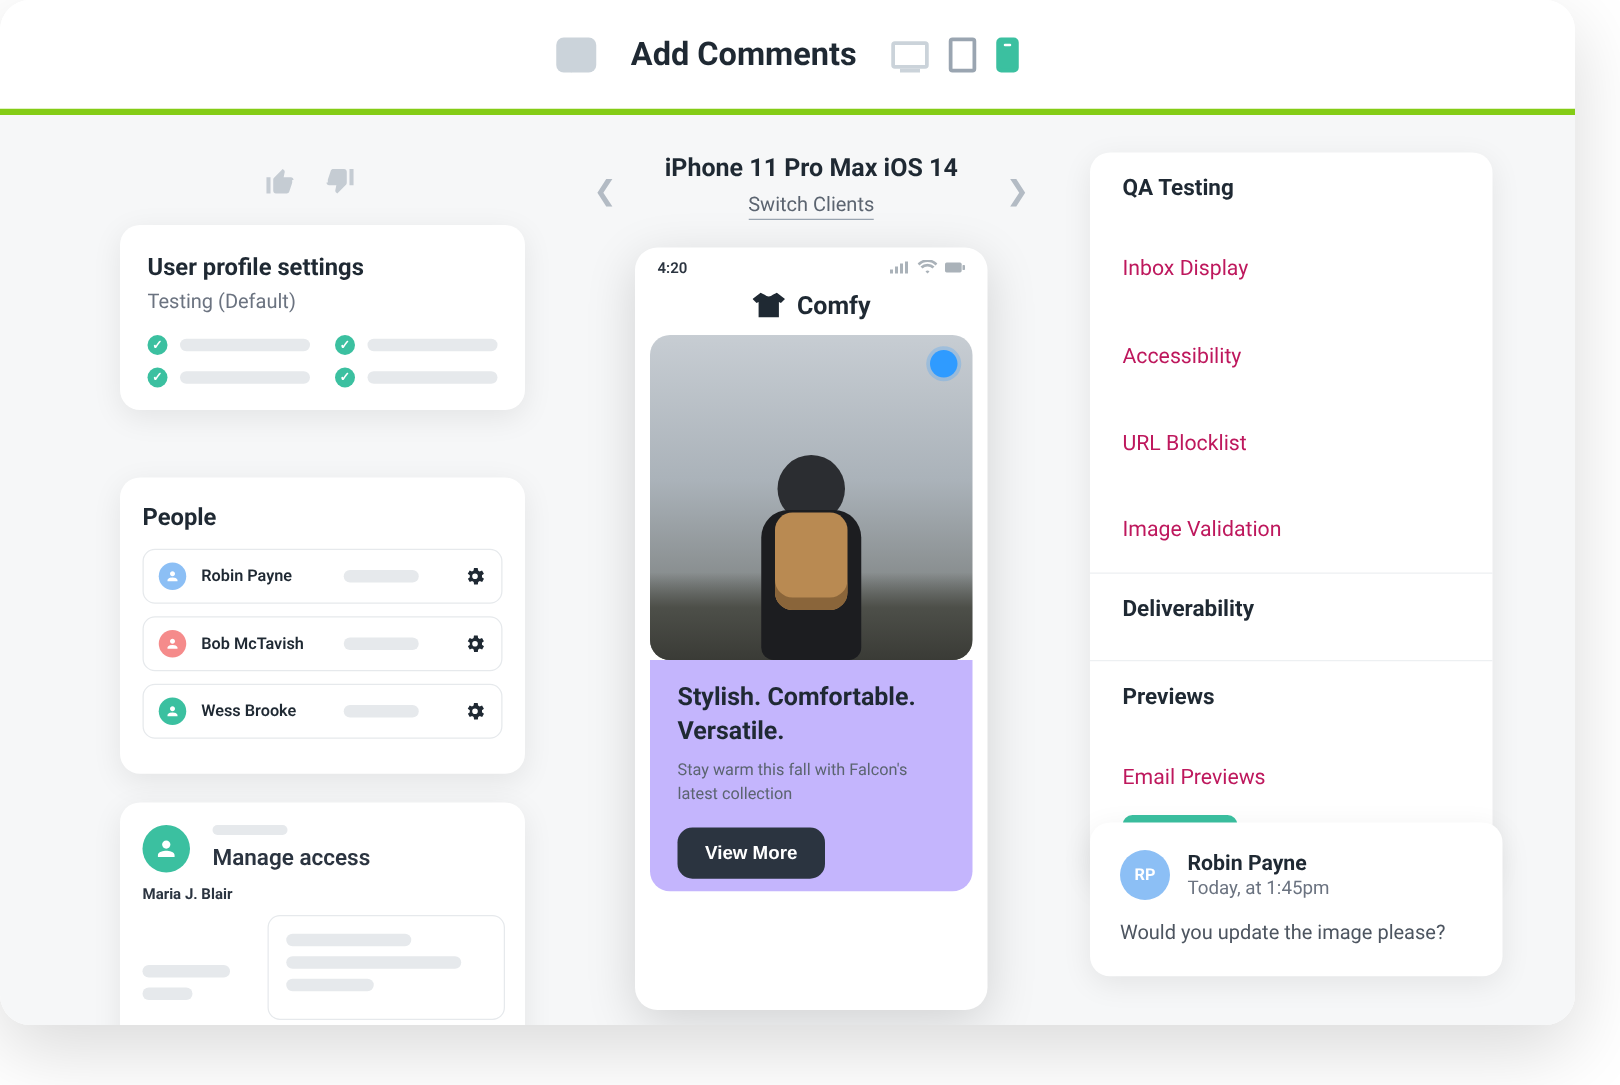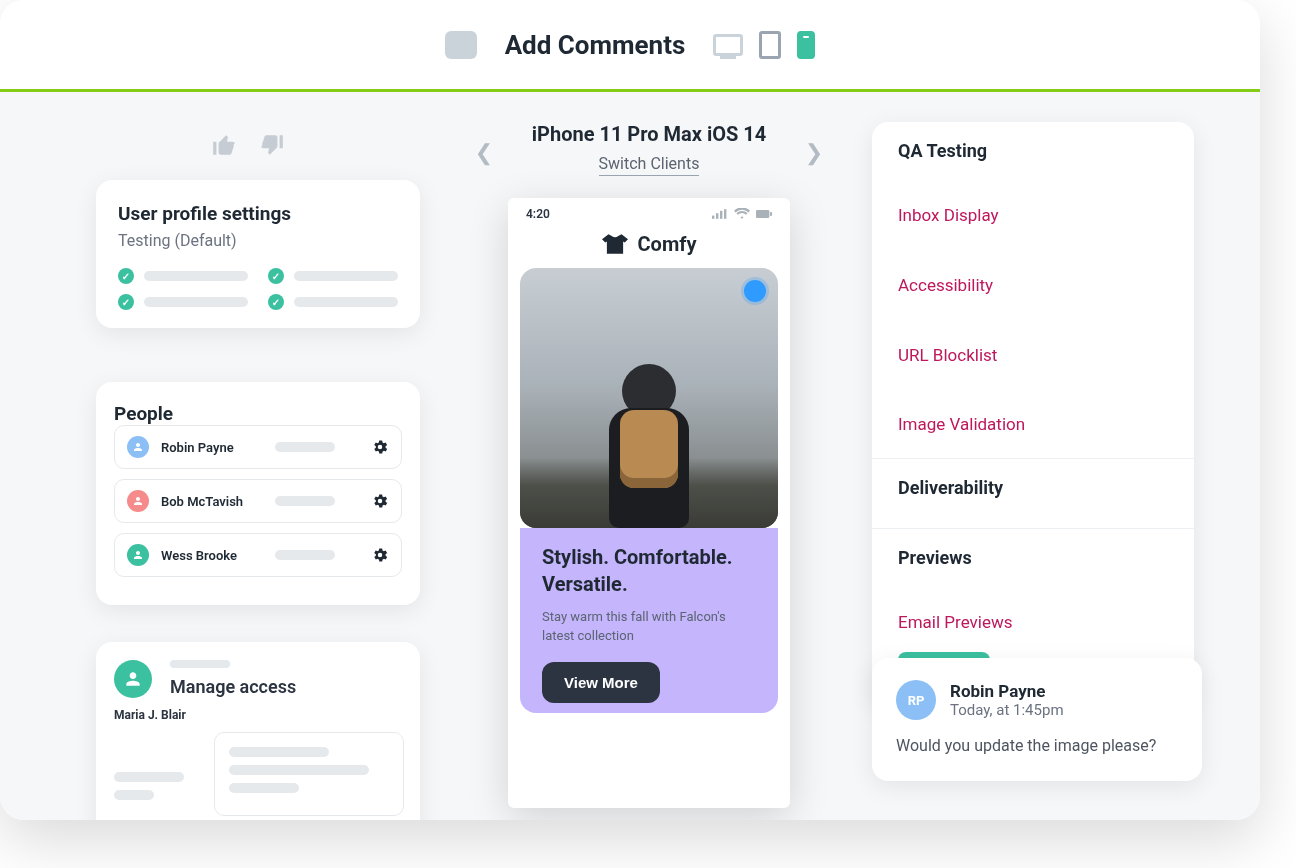--- a/index.html
+++ b/index.html
@@ -20,21 +20,21 @@
     box-shadow: 0 20px 60px rgba(0,0,0,0.15);
     overflow: hidden;
   }
   
   .header {
     height: 92px;
     display: flex;
     align-items: center;
     justify-content: center;
     gap: 28px;
-    border-bottom: 3px solid #84cc16;
+    border-bottom: 5px solid #84cc16;
     background: #fff;
   }
   .header-title {
     font-size: 26px;
     font-weight: 700;
     color: #1f2933;
   }
   .chat-icon {
     width: 32px; height: 28px;
     background: #cbd3da;
@@ -83,21 +83,21 @@
   .checks-grid { margin-top: 18px; display: grid; grid-template-columns: 1fr 1fr; gap: 10px 20px; }
   .check-line { display:flex; align-items:center; gap:10px; }
   .check-dot {
     width:16px; height:16px; border-radius:50%;
     background:#3bc0a0; display:flex; align-items:center; justify-content:center;
     color:#fff; font-size:10px; font-weight:700;
   }
   .gray-bar { height:10px; background:#e6e9ec; border-radius:5px; flex:1; }
 
   .card-people { top: 290px; left: 96px; width: 324px; padding: 20px 18px 18px; }
-  .card-people h3 { font-size: 19px; font-weight:700; color:#1f2933; }
+  .card-people h3 { font-size: 19px; font-weight:700; color:#1f2933; margin-bottom:14px; }
   .person-row {
     display:flex; align-items:center; gap:12px;
     border:1px solid #e6e9ec; border-radius:10px;
     padding:10px 12px; margin-bottom:10px;
   }
   .avatar-dot { width:22px; height:22px; border-radius:50%; display:flex; align-items:center; justify-content:center; color:#fff;}
   .avatar-dot svg { width:12px; height:12px; fill:#fff;}
   .av-blue { background:#8cbff5; }
   .av-red  { background:#f58b8b; }
   .av-green{ background:#3bc0a0; }
@@ -135,21 +135,21 @@
   .chevron {
     position:absolute; top: 48px; font-size:22px; color:#b3bbc4;
     width:20px; text-align:center; user-select:none;
   }
   .chev-left { left: 474px; }
   .chev-right { left: 804px; }
 
   .phone {
     position:absolute; top: 106px; left: 508px;
     width: 282px; height: 610px;
-    background:#fff; border-radius: 6px;
+    background:#fff; border-radius: 18px;
     box-shadow: 0 10px 40px rgba(0,0,0,0.15);
     overflow:hidden;
   }
   .phone-status {
     height:32px; display:flex; align-items:center; justify-content:space-between;
     padding: 0 18px; font-size:12px; font-weight:600; color:#2b3440;
   }
   .status-right { display:flex; gap:6px; align-items:center; color:#9aa5b1;}
   .signal-icon, .wifi-icon, .battery-icon { width:16px; height:12px; }
 

